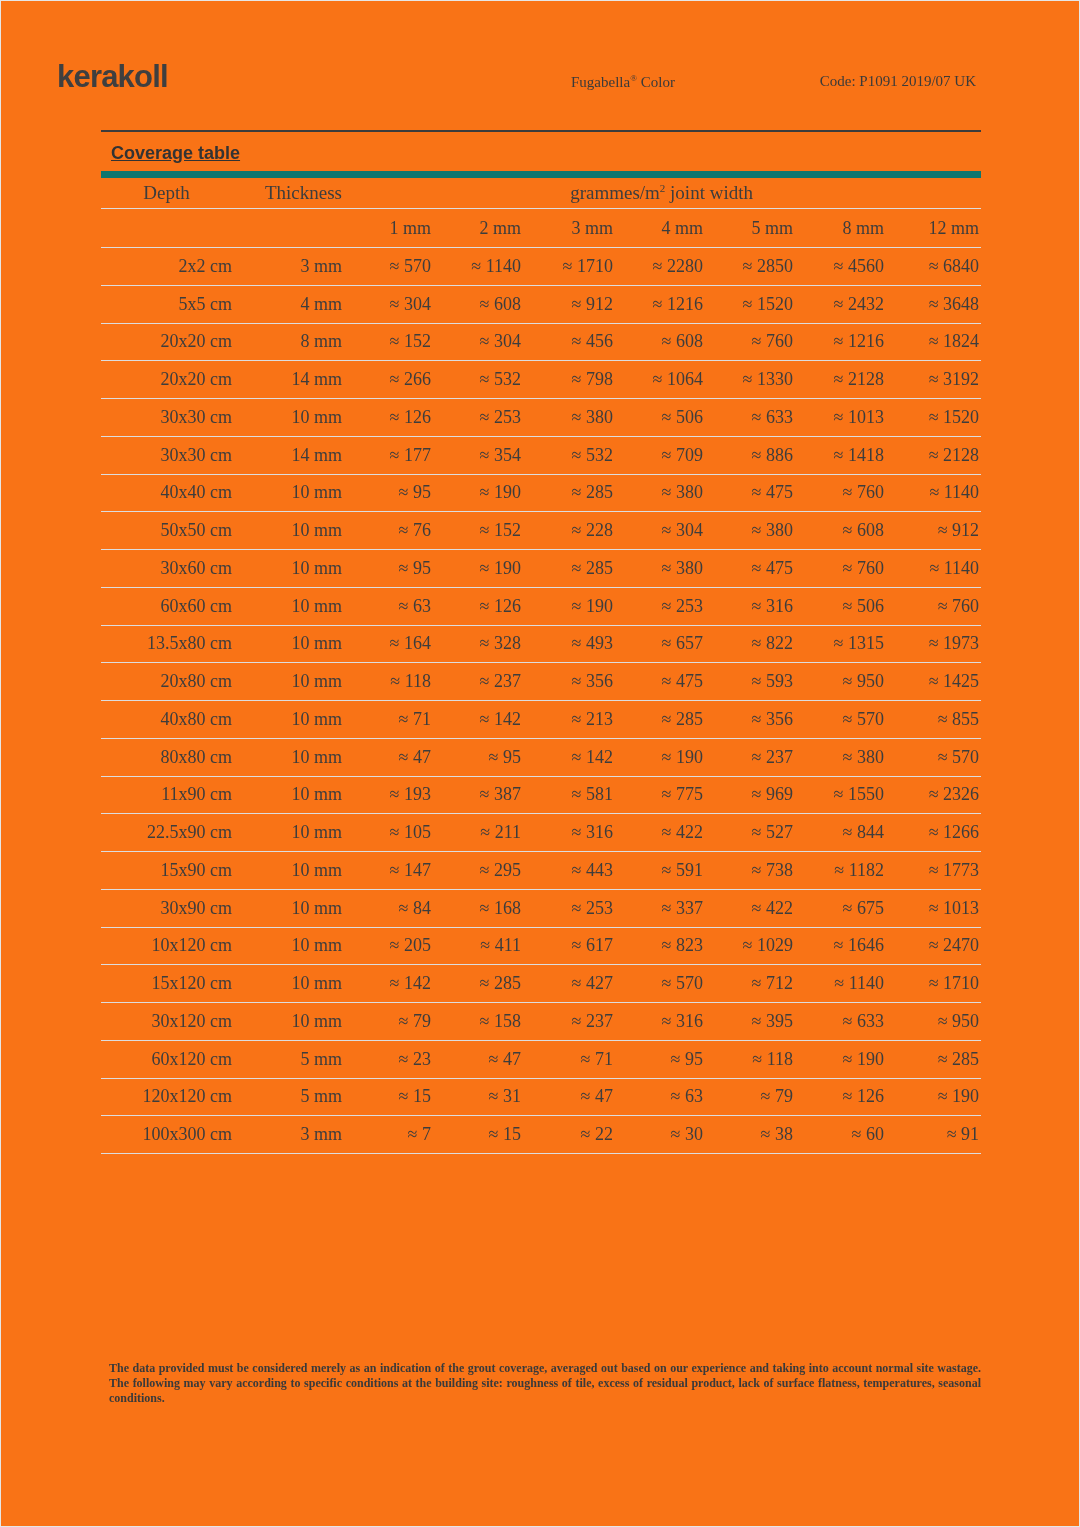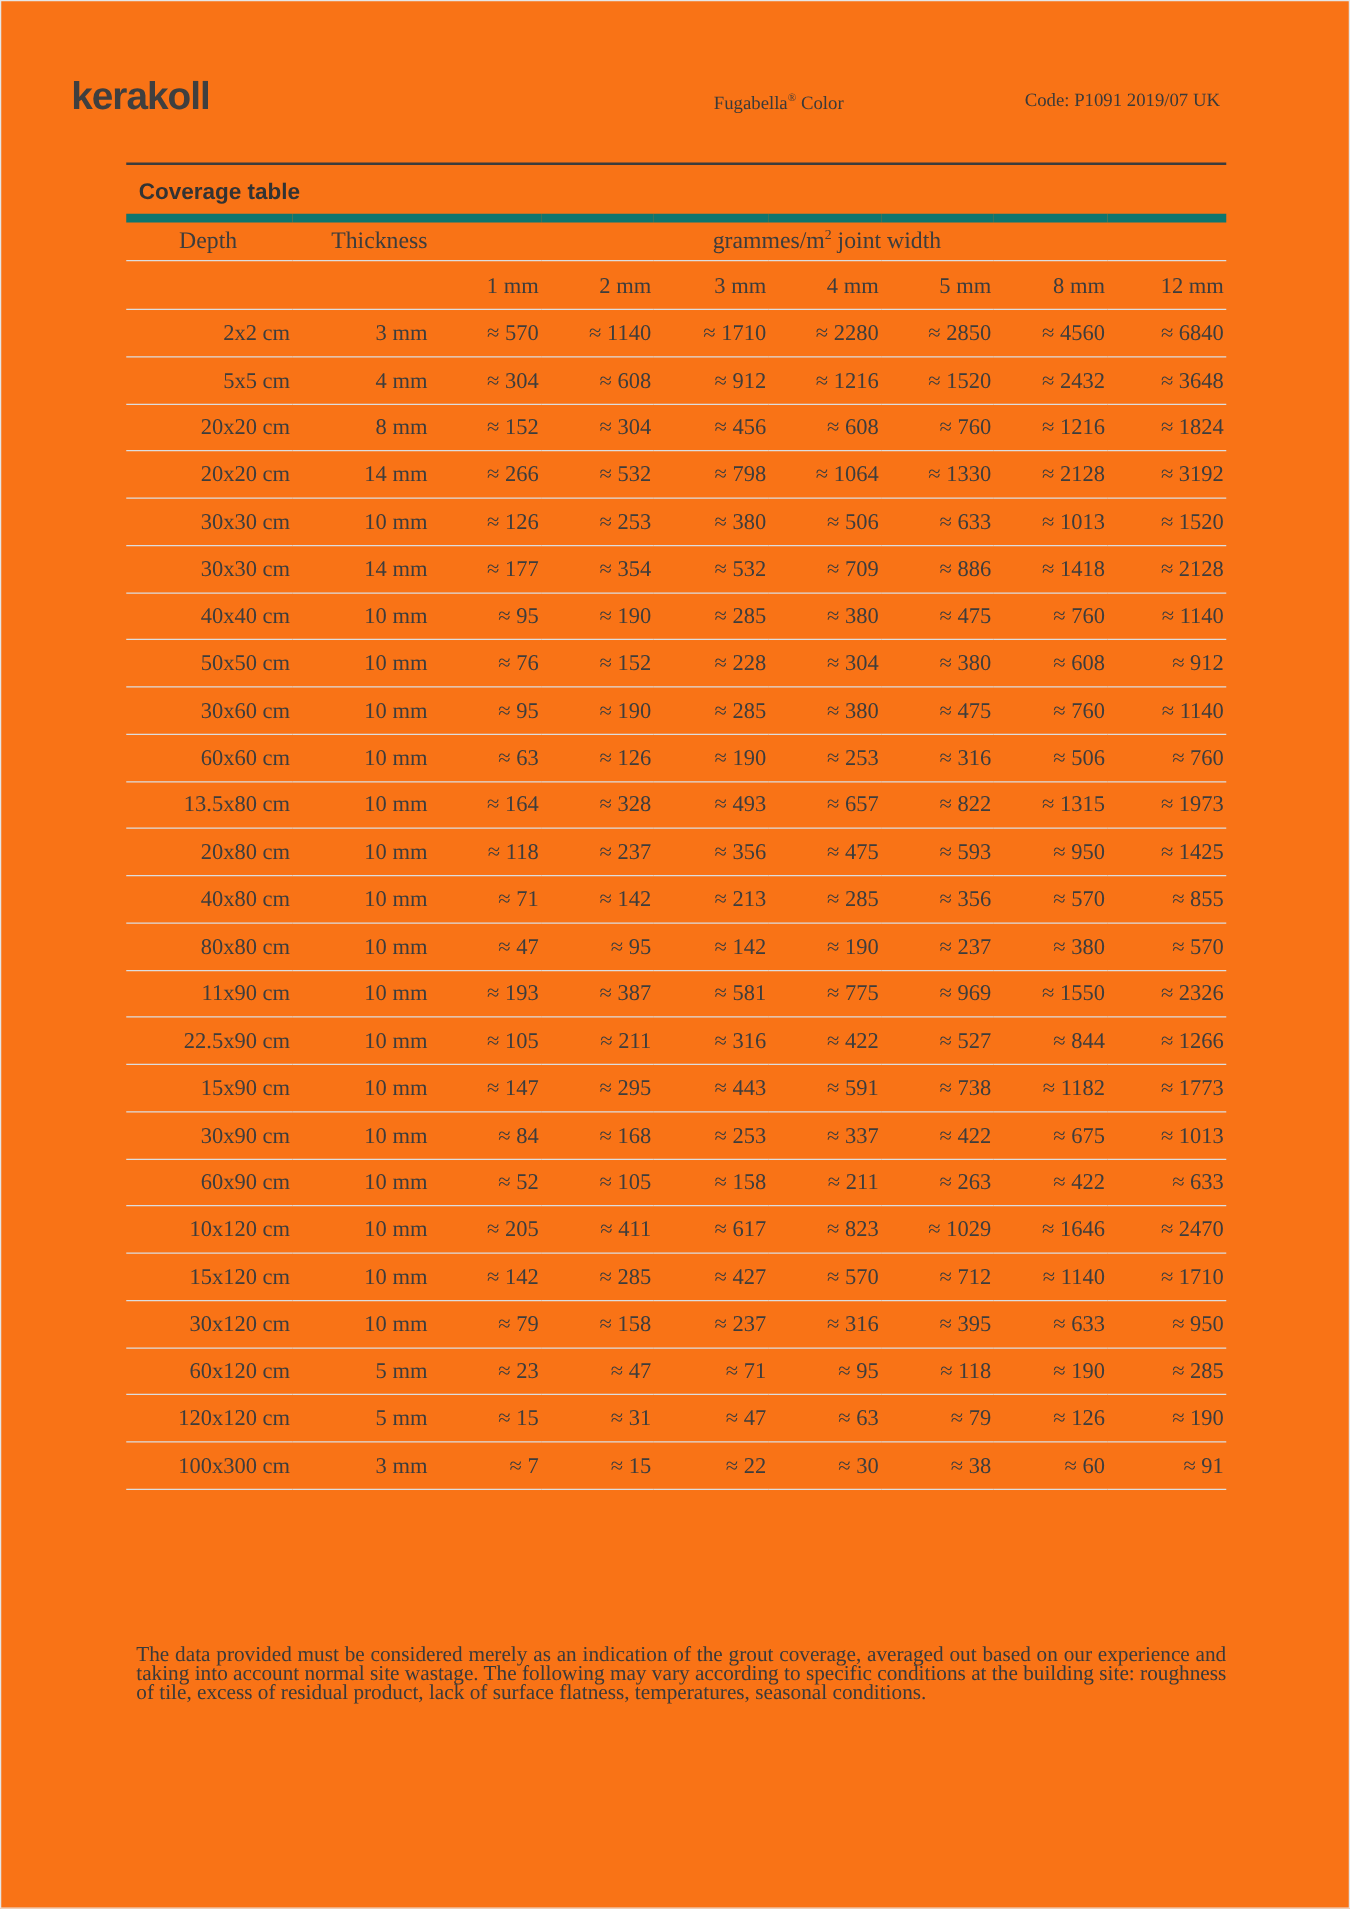--- a/index.html
+++ b/index.html
@@ -53,20 +53,21 @@
   }
   .section-title {
     position: absolute;
     left: 110px;
     top: 141px;
     font-family: "Liberation Sans", "DejaVu Sans", sans-serif;
     font-weight: 700;
     font-size: 18px;
     line-height: 22px;
     color: #333333;
+    text-decoration: underline;
   }
   
   table.coverage {
     position: absolute;
     left: 100px;
     top: 170px;
     width: 880px;
     border-collapse: collapse;
     table-layout: fixed;
     font-size: 18px;
@@ -83,25 +84,25 @@
   table.coverage thead tr.mm-row th { height: 39px; font-size: 18px; }
   table.coverage tbody td { height: 37.75px; }
   table.coverage th.depth-h { text-align: center; }
   table.coverage th.thick-h { text-align: right; }
   table.coverage th.grammes-h { text-align: center; }
   table.coverage th.grammes-h sup { font-size: 11px; vertical-align: super; }
   
   .footnote {
     position: absolute;
     left: 108px;
-    top: 1315px;
+    top: 1360px;
     width: 872px;
-    font-size: 17px;
+    font-size: 12px;
     line-height: 15px;
-    font-weight: 400;
+    font-weight: 700;
     color: #3a3a3a;
     text-align: justify;
   }
 </style>
 </head>
 <body>
 
 <div class="page">
 
   <div class="logo">kerakoll</div>
@@ -337,31 +338,20 @@
           <td>10 mm</td>
           <td>≈ 84</td>
           <td>≈ 168</td>
           <td>≈ 253</td>
           <td>≈ 337</td>
           <td>≈ 422</td>
           <td>≈ 675</td>
           <td>≈ 1013</td>
         </tr>
         <tr>
-          <td>60x90 cm</td>
-          <td>10 mm</td>
-          <td>≈ 52</td>
-          <td>≈ 105</td>
-          <td>≈ 158</td>
-          <td>≈ 211</td>
-          <td>≈ 263</td>
-          <td>≈ 422</td>
-          <td>≈ 633</td>
-        </tr>
-        <tr>
           <td>10x120 cm</td>
           <td>10 mm</td>
           <td>≈ 205</td>
           <td>≈ 411</td>
           <td>≈ 617</td>
           <td>≈ 823</td>
           <td>≈ 1029</td>
           <td>≈ 1646</td>
           <td>≈ 2470</td>
         </tr>

